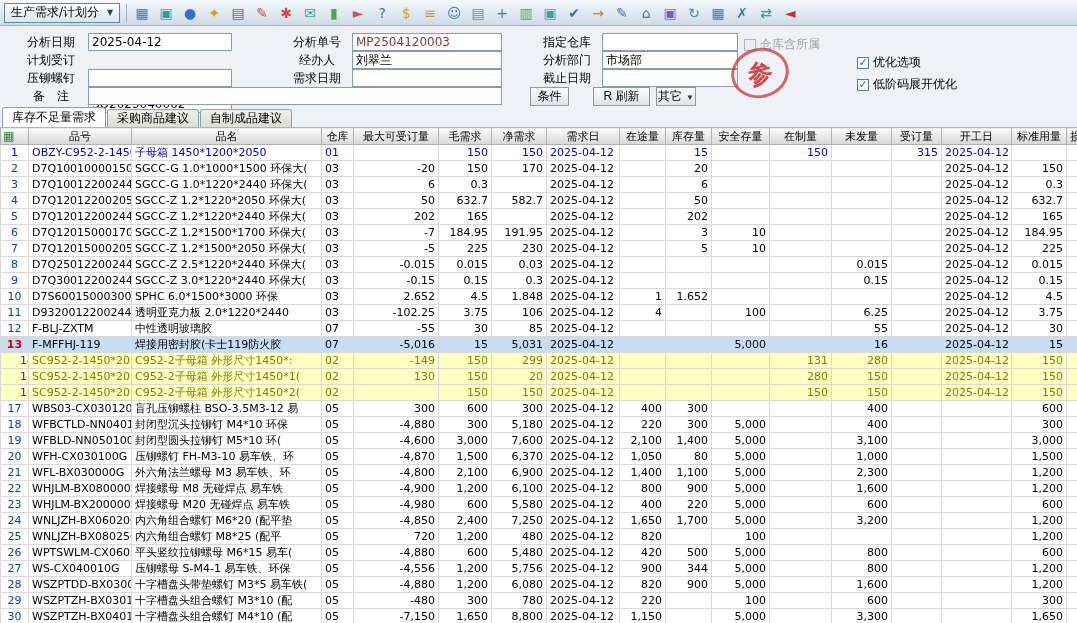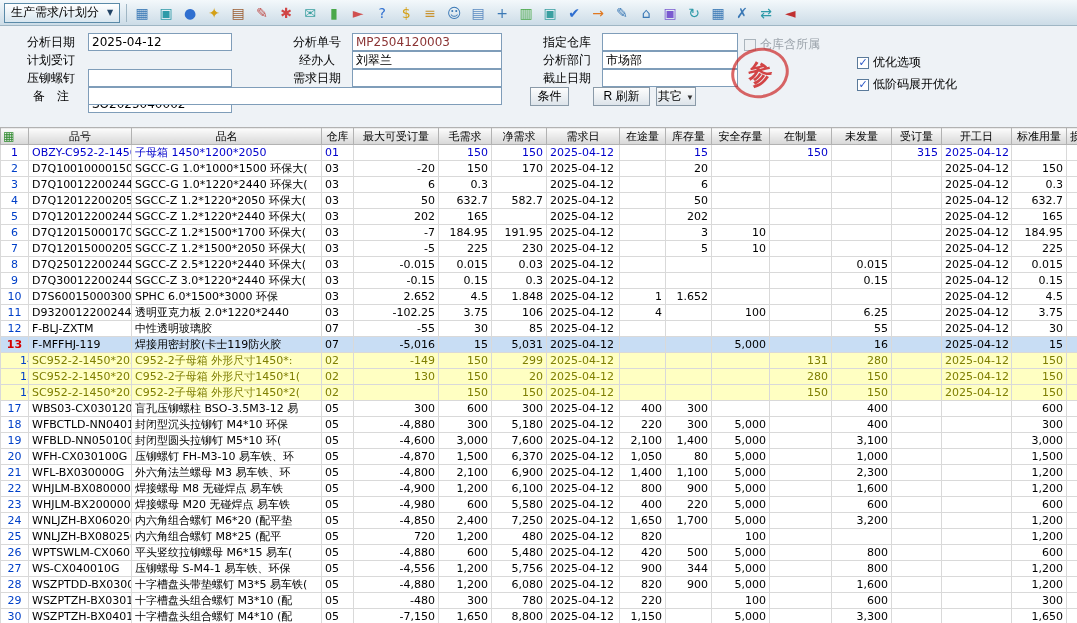--- a/index.html
+++ b/index.html
@@ -139,20 +139,25 @@
       <span>低阶码展开优化</span>
     </div>
 
     <button class="button" style="left:530px;top:61px;width:39px">条件</button>
     <button class="button" style="left:593px;top:61px;width:57px">R 刷新</button>
     <button class="button" style="left:656px;top:61px;width:40px"><span>其它</span><span class="dn">▼</span></button>
   </div>
 
   <div class="stamp">参</div>
 
+  <div class="tabs">
+    <span class="tab active">库存不足量需求</span>
+    <span class="tab">采购商品建议</span>
+    <span class="tab">自制成品建议</span>
+  </div>
 
   <div class="gridwrap">
     <table>
         <colgroup>
           <col style="width: 28px;">
           <col style="width: 103px;">
           <col style="width: 190px;">
           <col style="width: 32px;">
           <col style="width: 85px;">
           <col style="width: 53px;">

